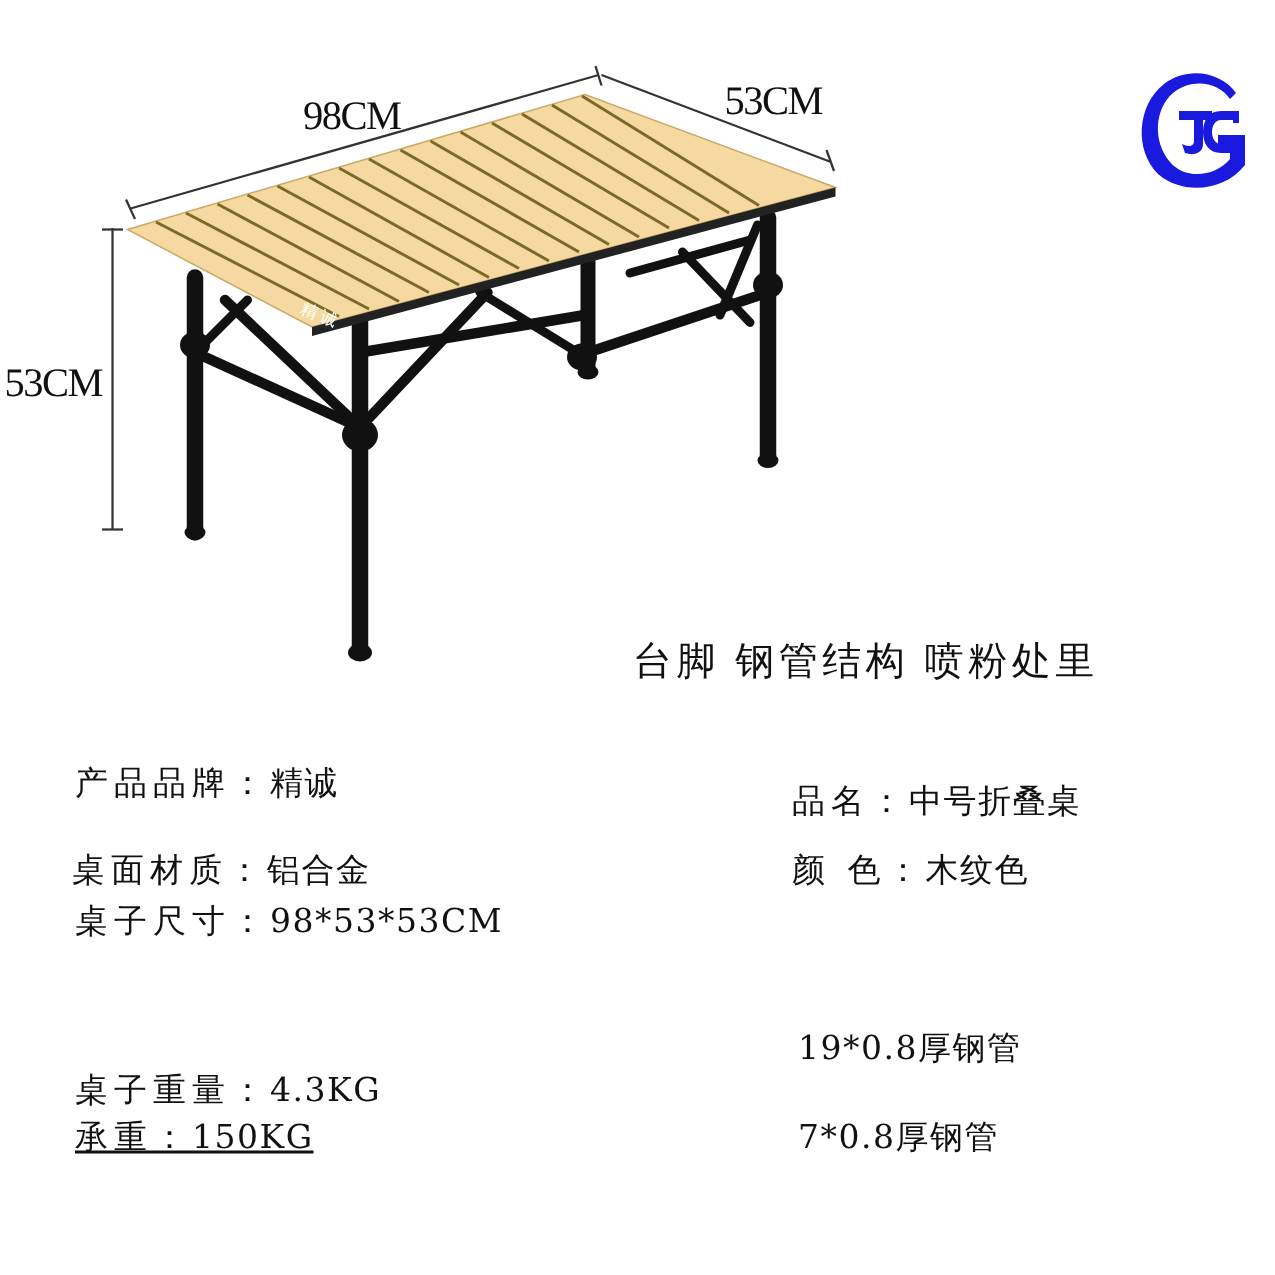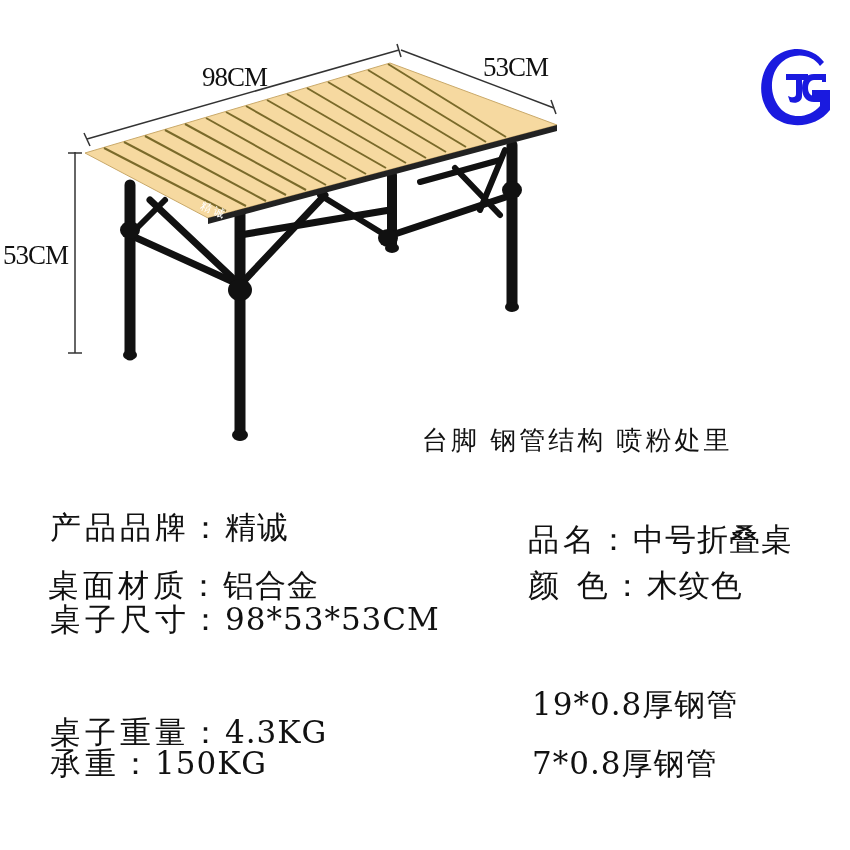--- a/index.html
+++ b/index.html
@@ -1,21 +1,21 @@
 <!DOCTYPE html>
 <html><head>
   <meta charset="utf-8">
   <style>
     html, body { margin: 0; padding: 0; background: #ffffff; }
     body { width: 850px; height: 850px; position: relative; overflow: hidden;
            font-family: "DejaVu Serif", "Liberation Serif", serif; color: #111; }
     .abs { position: absolute; }
     .dim-label { font-family: "Liberation Serif", "DejaVu Serif", serif; font-size: 27px; letter-spacing: -1px; color: #111; }
     .caption { font-family: Liberation Sans, sans-serif; font-size: 26px; color: #111; letter-spacing: 3px; }
-    .spec { font-family: "DejaVu Sans", sans-serif; font-size: 31px; color: #111; letter-spacing: 4px; white-space: nowrap; }
+    .spec { font-family: "DejaVu Sans", sans-serif; font-size: 22px; color: #111; letter-spacing: 4px; white-space: nowrap; }
     .spec .val { font-family: "DejaVu Serif", "Liberation Serif", serif; letter-spacing: 1px; }
     svg { position: absolute; left: 0; top: 0; }
   </style>
 </head>
 <body>
 
 <div class="abs" style="left:752px;top:40px;width:92px;height:92px;">
   <svg width="92" height="92" viewBox="0 0 92 92">
     <path d="M72 22 C62 8 40 4 24 16 C6 30 4 60 20 76 C36 90 64 88 78 70 L78 50 L60 50 L60 58 L68 58 L68 66 C58 78 38 80 28 68 C16 54 18 32 30 22 C42 12 60 14 68 26 Z" fill="#1a1adf"></path>
     <path d="M34 34 L56 34 L56 40 L50 40 L50 56 C50 62 44 64 38 62 L36 56 C40 58 44 58 44 54 L44 40 L34 40 Z" fill="#1a1adf"></path>
@@ -103,21 +103,21 @@
   </div>
   <div class="abs spec" style="left:48px;top:565px;">
     <span>桌面材质：</span><span class="val">铝合金</span>
   </div>
   <div class="abs spec" style="left:50px;top:599px;">
     <span>桌子尺寸：</span><span class="val">98*53*53CM</span>
   </div>
   <div class="abs spec" style="left:50px;top:684px;margin-top:28px;">
     <span>桌子重量：</span><span class="val">4.3KG</span>
   </div>
-  <div class="abs spec" style="left:50px;top:743px;">
+  <div class="abs spec" style="left:50px;top:743px;text-decoration:underline;">
     <span>承重：</span><span class="val">150KG</span>
   </div>
 </div>
 
 <div>
   <div class="abs spec" style="left:528px;top:519px;">
     <span>品名：</span><span class="val">中号折叠桌</span>
   </div>
   <div class="abs spec" style="left:528px;top:565px;">
     <span>颜 色：</span><span class="val">木纹色</span>

